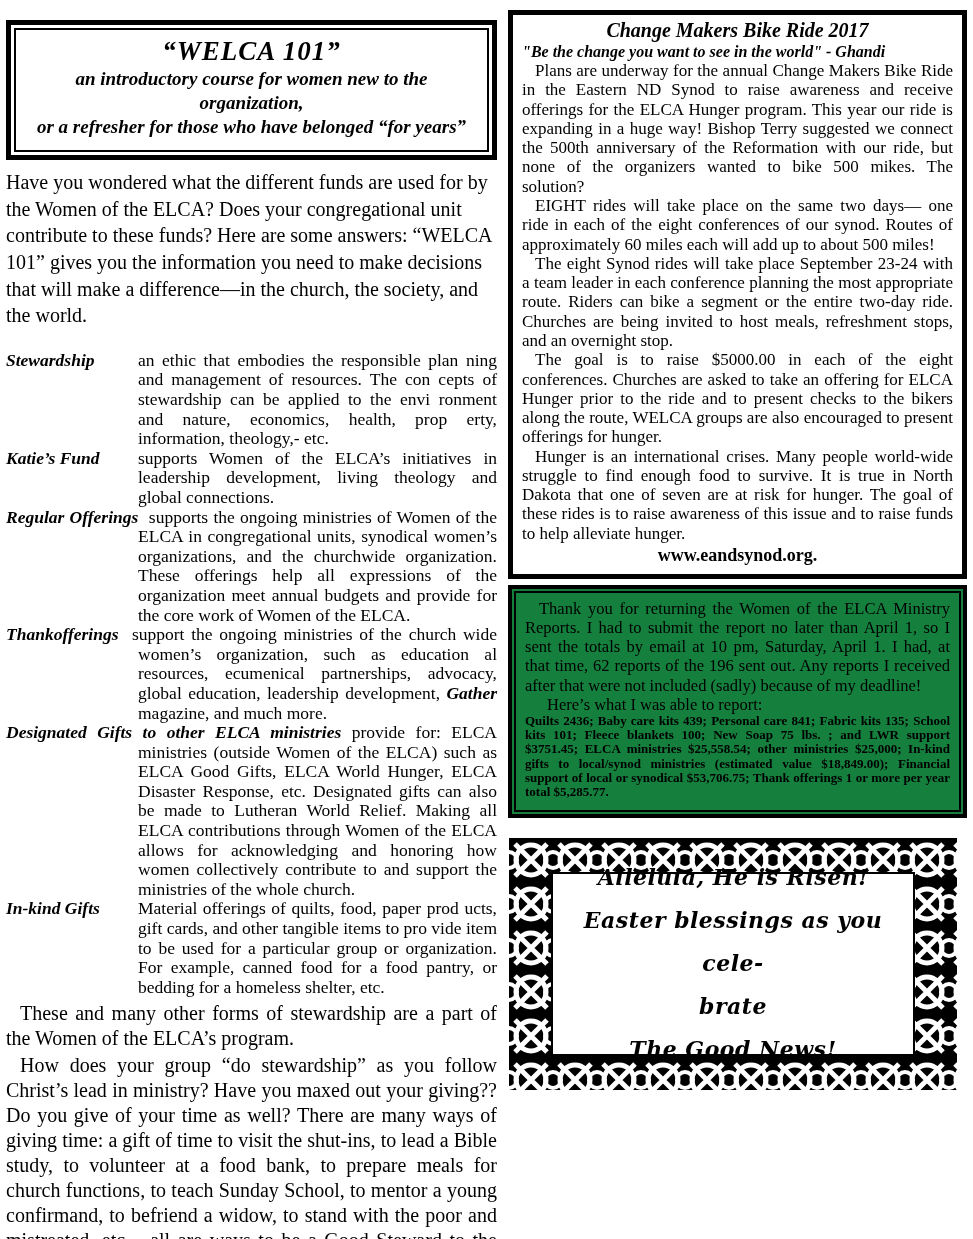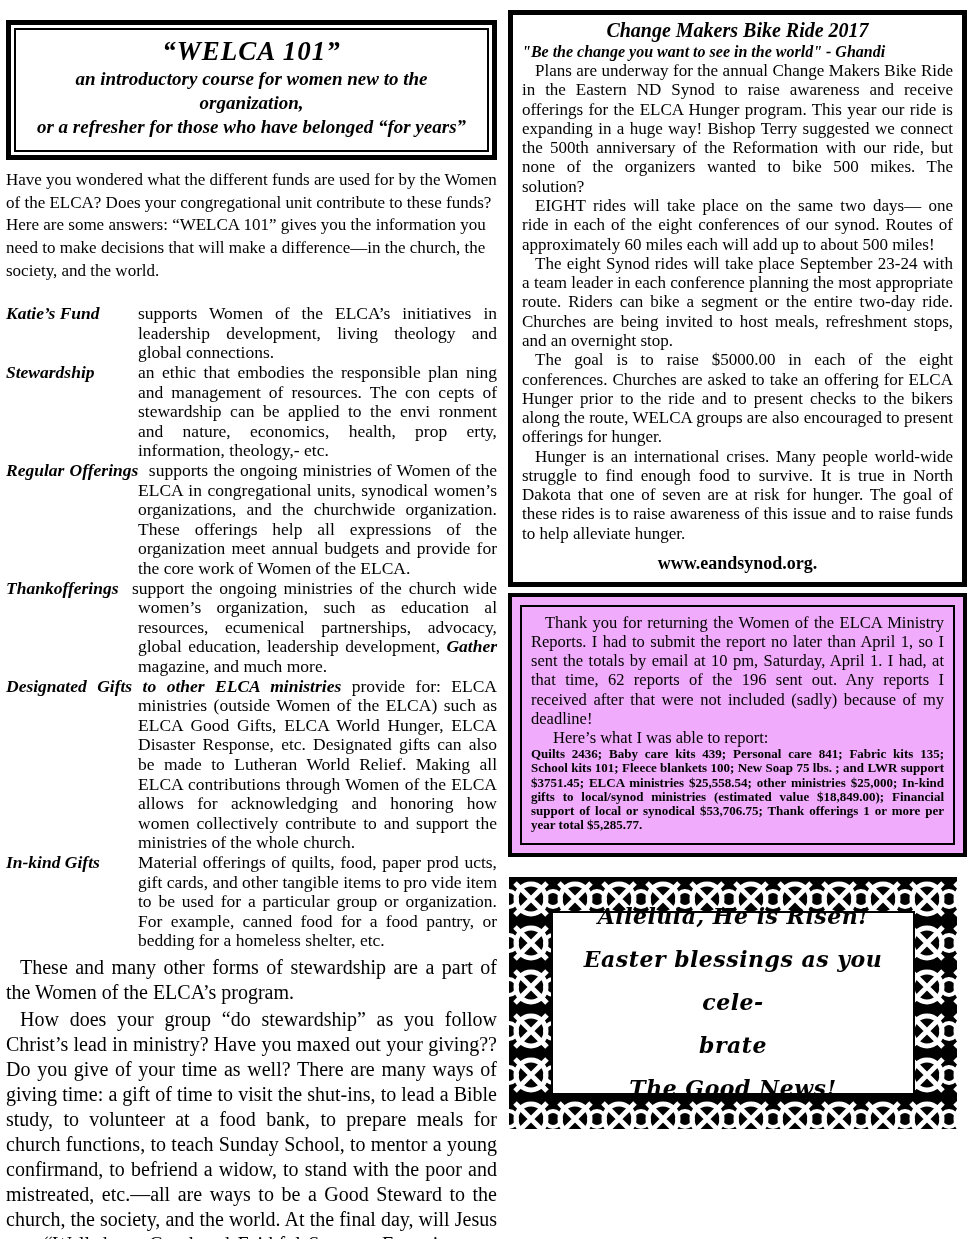--- a/index.html
+++ b/index.html
@@ -9,40 +9,40 @@
     background:#ffffff;color:#000;
     font-family:"Liberation Serif", serif;
     overflow:hidden;
   }
   
   .col-left{position:absolute;left:6px;top:20px;width:491px;}
   .welca-box-outer{border:5px solid #000;padding:3px;background:#fff;}
   .welca-box-inner{border:2px solid #000;padding:6px 8px 12px 8px;text-align:center;}
   .welca-title{font-size:27px;font-weight:bold;font-style:italic;letter-spacing:1px;}
   .welca-sub{font-size:19px;font-weight:bold;font-style:italic;line-height:1.25;}
-  .intro{margin-top:9px;font-size:17px;line-height:1.33;text-align:left;}
+  .intro{margin-top:9px;font-size:20px;line-height:1.33;text-align:left;}
   .terms{margin-top:22px;}
   .term-item{
     font-size:17.5px;line-height:1.12;text-align:justify;
     padding-left:132px;text-indent:-132px;margin:0;
   }
   .term-name{font-weight:bold;font-style:italic;}
   .term-name.gutter{display:inline-block;min-width:132px;text-indent:0;}
   .em-bold-italic{font-weight:bold;font-style:italic;}
   .closing{font-size:20px;line-height:1.25;text-align:justify;margin-top:4px;}
   .closing .p{ text-indent:14px;margin:0;}
   .closing .p + .p{margin-top:2px;}
   
   .col-right{position:absolute;left:508px;top:10px;width:459px;}
   .bike-box{border:5px solid #000;padding:4px 9px 8px 9px;background:#fff;}
   .bike-title{font-size:20px;font-weight:bold;font-style:italic;text-align:center;}
   .bike-quote{font-size:16px;font-weight:bold;font-style:italic;margin-top:1px;}
   .bike-box .p{font-size:17px;line-height:1.135;text-align:justify;text-indent:13px;margin:0;}
-  .bike-site{font-size:18px;font-weight:bold;text-align:center;margin-top:10px;}
-  .report-box-outer{border:4px solid #000;padding:8px;margin-top:6px;background:#f0abfc;}
+  .bike-site{font-size:18px;font-weight:bold;text-align:center;margin-top:2px;}
+  .report-box-outer{border:4px solid #000;padding:2px;margin-top:6px;background:#15803d;}
   .report-box-inner{border:2px solid #000;padding:6px 9px 10px 9px;}
   .report-p{font-size:16.5px;line-height:1.16;text-align:justify;text-indent:14px;margin:0;}
   .report-intro{font-size:16.5px;line-height:1.16;text-indent:22px;margin:0;}
   .report-stats{font-size:13px;font-weight:bold;line-height:1.1;text-align:justify;margin:0;}
   
   .easter-box{
     position:relative;margin:20px 10px 0 1px;height:252px;background:#000;
   }
   .easter-knot{position:absolute;left:0;top:0;width:100%;height:100%;display:block;}
   .easter-inner{
@@ -67,25 +67,25 @@
         <div class="welca-sub">an introductory course for women new to  the organization,</div>
         <div class="welca-sub">or a refresher for those who have belonged “for years”</div>
       </div>
     </div>
 
     <div class="intro">Have you wondered what  the different funds are used for by the Women of the ELCA?  Does your congregational unit contribute to these funds?  Here are some answers:  “WELCA 101”  gives you the information you need to make decisions that will make a difference—in the church, the society, and the world.</div>
 
     <div class="terms">
 
       <p class="term-item">
-        <span class="term-name gutter">Katie’s Fund</span><span>supports Women of the ELCA’s initiatives in leadership development, living theology and global connections.</span>
+        <span class="term-name gutter">Stewardship</span><span>an ethic that embodies the responsible plan ning and management of resources. The con cepts of stewardship can be applied to the envi ronment and nature, economics,  health, prop erty, information, theology,- etc.</span>
       </p>
 
       <p class="term-item">
-        <span class="term-name gutter">Stewardship</span><span>an ethic that embodies the responsible plan ning and management of resources. The con cepts of stewardship can be applied to the envi ronment and nature, economics,  health, prop erty, information, theology,- etc.</span>
+        <span class="term-name gutter">Katie’s Fund</span><span>supports Women of the ELCA’s initiatives in leadership development, living theology and global connections.</span>
       </p>
 
       <p class="term-item">
         <span class="term-name">Regular Offerings</span>&nbsp;
         <span>supports the ongoing ministries of Women of the ELCA in congregational units, synodical women’s organizations, and the churchwide organization. These offerings help all expres­sions of  the organization meet annual budgets and provide for the core work of Women of the ELCA.</span>
       </p>
 
       <p class="term-item">
         <span class="term-name">Thankofferings</span>&nbsp;
         <span>support the ongoing ministries of the church wide women’s organization, such as education al resources, ecumenical partnerships, advoca­cy, global education, leadership development, </span><span class="em-bold-italic">Gather</span><span> magazine, and much more.</span>

